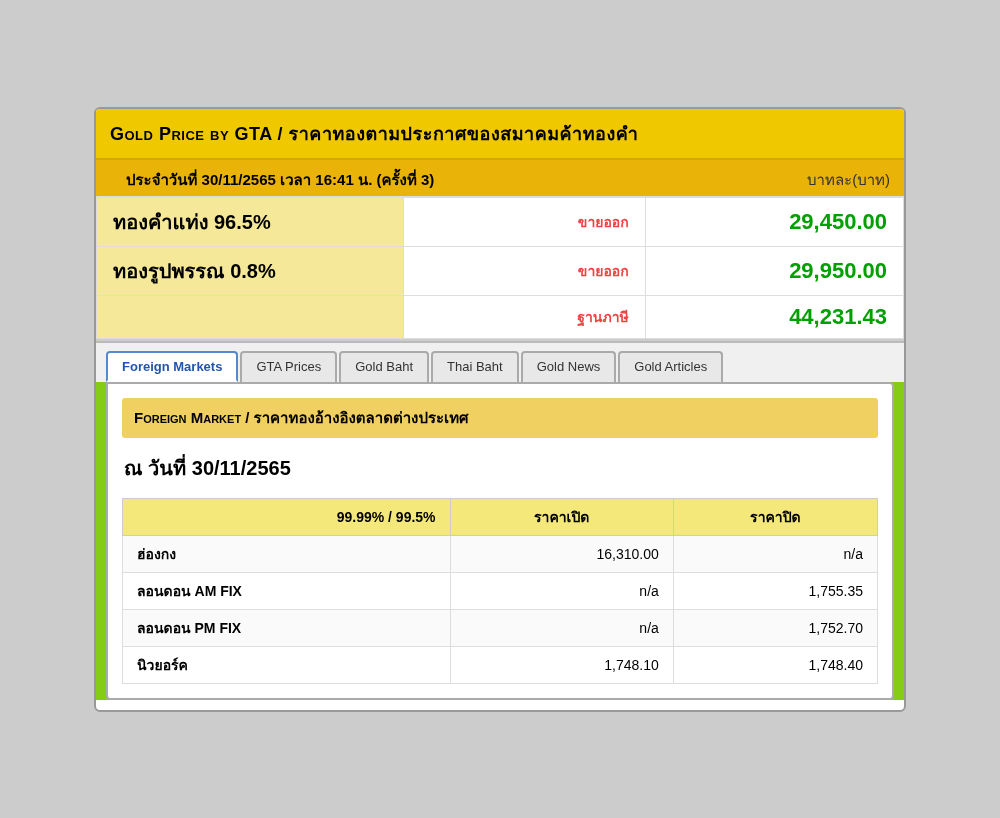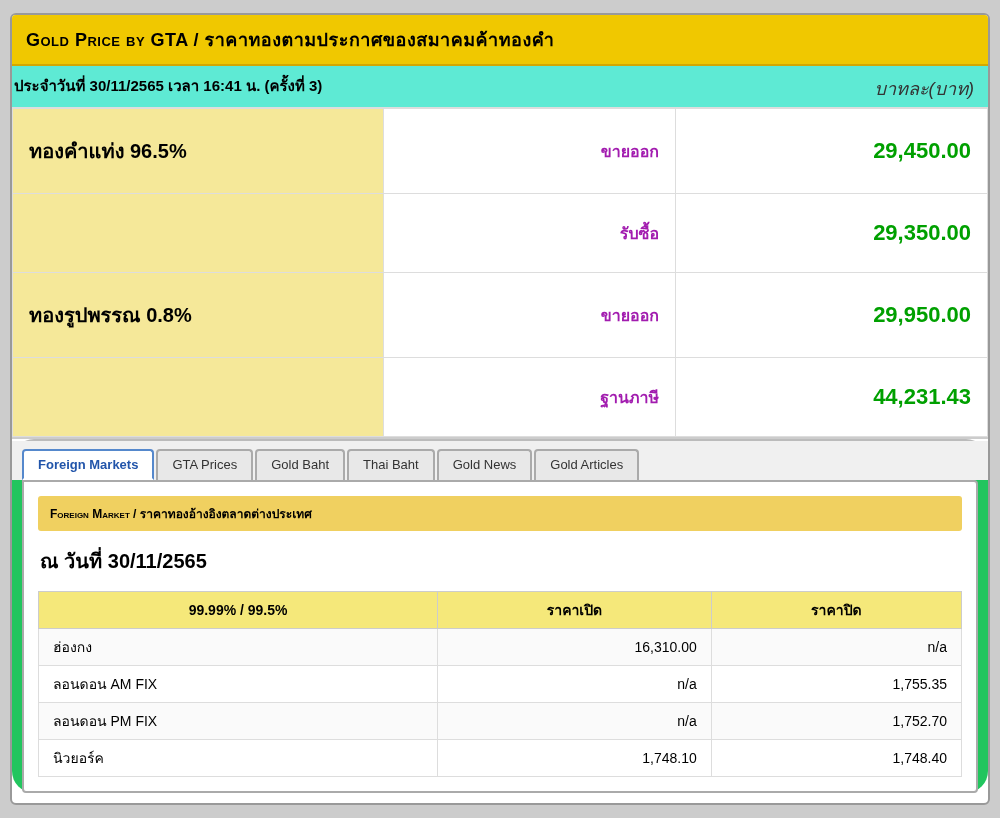--- a/index.html
+++ b/index.html
@@ -6,21 +6,21 @@
     body {
       background: #ccc;
       display: flex;
       justify-content: center;
       align-items: center;
       min-height: 100vh;
       font-family: 'Tahoma', 'Arial', sans-serif;
       font-size: 14px;
     }
     .main-container {
-      width: 980px;
+      width: 812px;
       background: #fff;
       border: 2px solid #999;
       border-radius: 6px;
       overflow: hidden;
     }
     
     .top-section {
       background: #f5e06e;
       border-bottom: 2px solid #ccc;
     }
@@ -30,79 +30,77 @@
       font-size: 18px;
       font-weight: bold;
       font-variant: small-caps;
       letter-spacing: 0.5px;
       color: #000;
       border-bottom: 2px solid #d4a800;
     }
     .date-row {
       display: flex;
       justify-content: space-between;
-      align-items: flex-start;
-      padding: 8px 14px 4px 2px;
-      background: #5eead4;
+      align-items: flex-end;
+      padding: 8px 14px 4px 30px;
+      background: #eab308;
       border-bottom: 1px solid #ddd;
     }
     .date-text {
       font-size: 15px;
       color: #000;
     }
     .date-text span {
       font-weight: bold;
     }
     .unit-label {
-      font-size: 18px;
+      font-size: 15px;
       color: #333;
-      font-style: italic;
     }
     
     .price-table {
       width: 100%;
       border-collapse: collapse;
       background: #fff;
     }
     .price-table td {
       border: 1px solid #ddd;
-      padding: 26px 16px;
+      padding: 8px 16px;
     }
     .gold-type-cell {
       background: #f5e899;
       width: 38%;
       font-size: 20px;
       font-weight: bold;
       color: #000;
       vertical-align: middle;
     }
     .action-cell {
       width: 30%;
       text-align: right;
-      font-size: 16px;
-      font-weight: bold;
-      color: #a21caf;
+      font-size: 14px;
+      font-weight: bold;
+      color: #ef4444;
       vertical-align: middle;
       background: #fff;
     }
     .price-cell {
       width: 32%;
       text-align: right;
       font-size: 22px;
       font-weight: bold;
       color: #00a000;
       vertical-align: middle;
       background: #fff;
     }
 
     
     .tabs-section {
-      background: #22c55e;
+      background: #84cc16;
       border-top: 2px solid #bbb;
-      border-radius: 22px;
     }
     .tabs-bar {
       display: flex;
       padding: 8px 10px 0 10px;
       gap: 2px;
       background: #f0f0f0;
     }
     .tab {
       padding: 6px 14px;
       border: 2px solid #aaa;
@@ -127,21 +125,21 @@
       border: 2px solid #aaa;
       margin: 0 10px 10px 10px;
       border-radius: 0 4px 4px 4px;
       padding: 14px;
     }
 
     
     .fm-title {
       background: #f0d060;
       padding: 8px 12px;
-      font-size: 12px;
+      font-size: 15px;
       font-weight: bold;
       font-variant: small-caps;
       border-radius: 3px;
       margin-bottom: 10px;
       color: #000;
     }
     .fm-date {
       font-size: 20px;
       font-weight: bold;
       margin-bottom: 10px;
@@ -155,30 +153,30 @@
     .fm-table th {
       background: #f5e87a;
       border: 1px solid #ccc;
       padding: 7px 14px;
       text-align: center;
       font-size: 14px;
       font-weight: bold;
       color: #000;
     }
     .fm-table th.left-header {
-      text-align: center;
+      text-align: right;
     }
     .fm-table td {
       border: 1px solid #ddd;
       padding: 7px 14px;
       font-size: 14px;
       color: #000;
     }
     .fm-table td.market-name {
-      font-weight: normal;
+      font-weight: bold;
       background: #fff;
     }
     .fm-table td.price-open {
       text-align: right;
       background: #fff;
     }
     .fm-table td.price-close {
       text-align: right;
       background: #fff;
     }
@@ -212,25 +210,20 @@
     </div>
 
     <table class="price-table">
       <tbody id="price-tbody">
       <tr>
             <td class="gold-type-cell">ทองคำแท่ง 96.5%</td>
             <td class="action-cell">ขายออก</td>
             <td class="price-cell">29,450.00</td>
           </tr>
           <tr>
-            <td class="gold-type-cell"></td>
-            <td class="action-cell">รับซื้อ</td>
-            <td class="price-cell">29,350.00</td>
-          </tr>
-          <tr>
             <td class="gold-type-cell">ทองรูปพรรณ 0.8%</td>
             <td class="action-cell">ขายออก</td>
             <td class="price-cell">29,950.00</td>
           </tr>
           <tr>
             <td class="gold-type-cell"></td>
             <td class="action-cell">ฐานภาษี</td>
             <td class="price-cell">44,231.43</td>
           </tr>
         </tbody>

